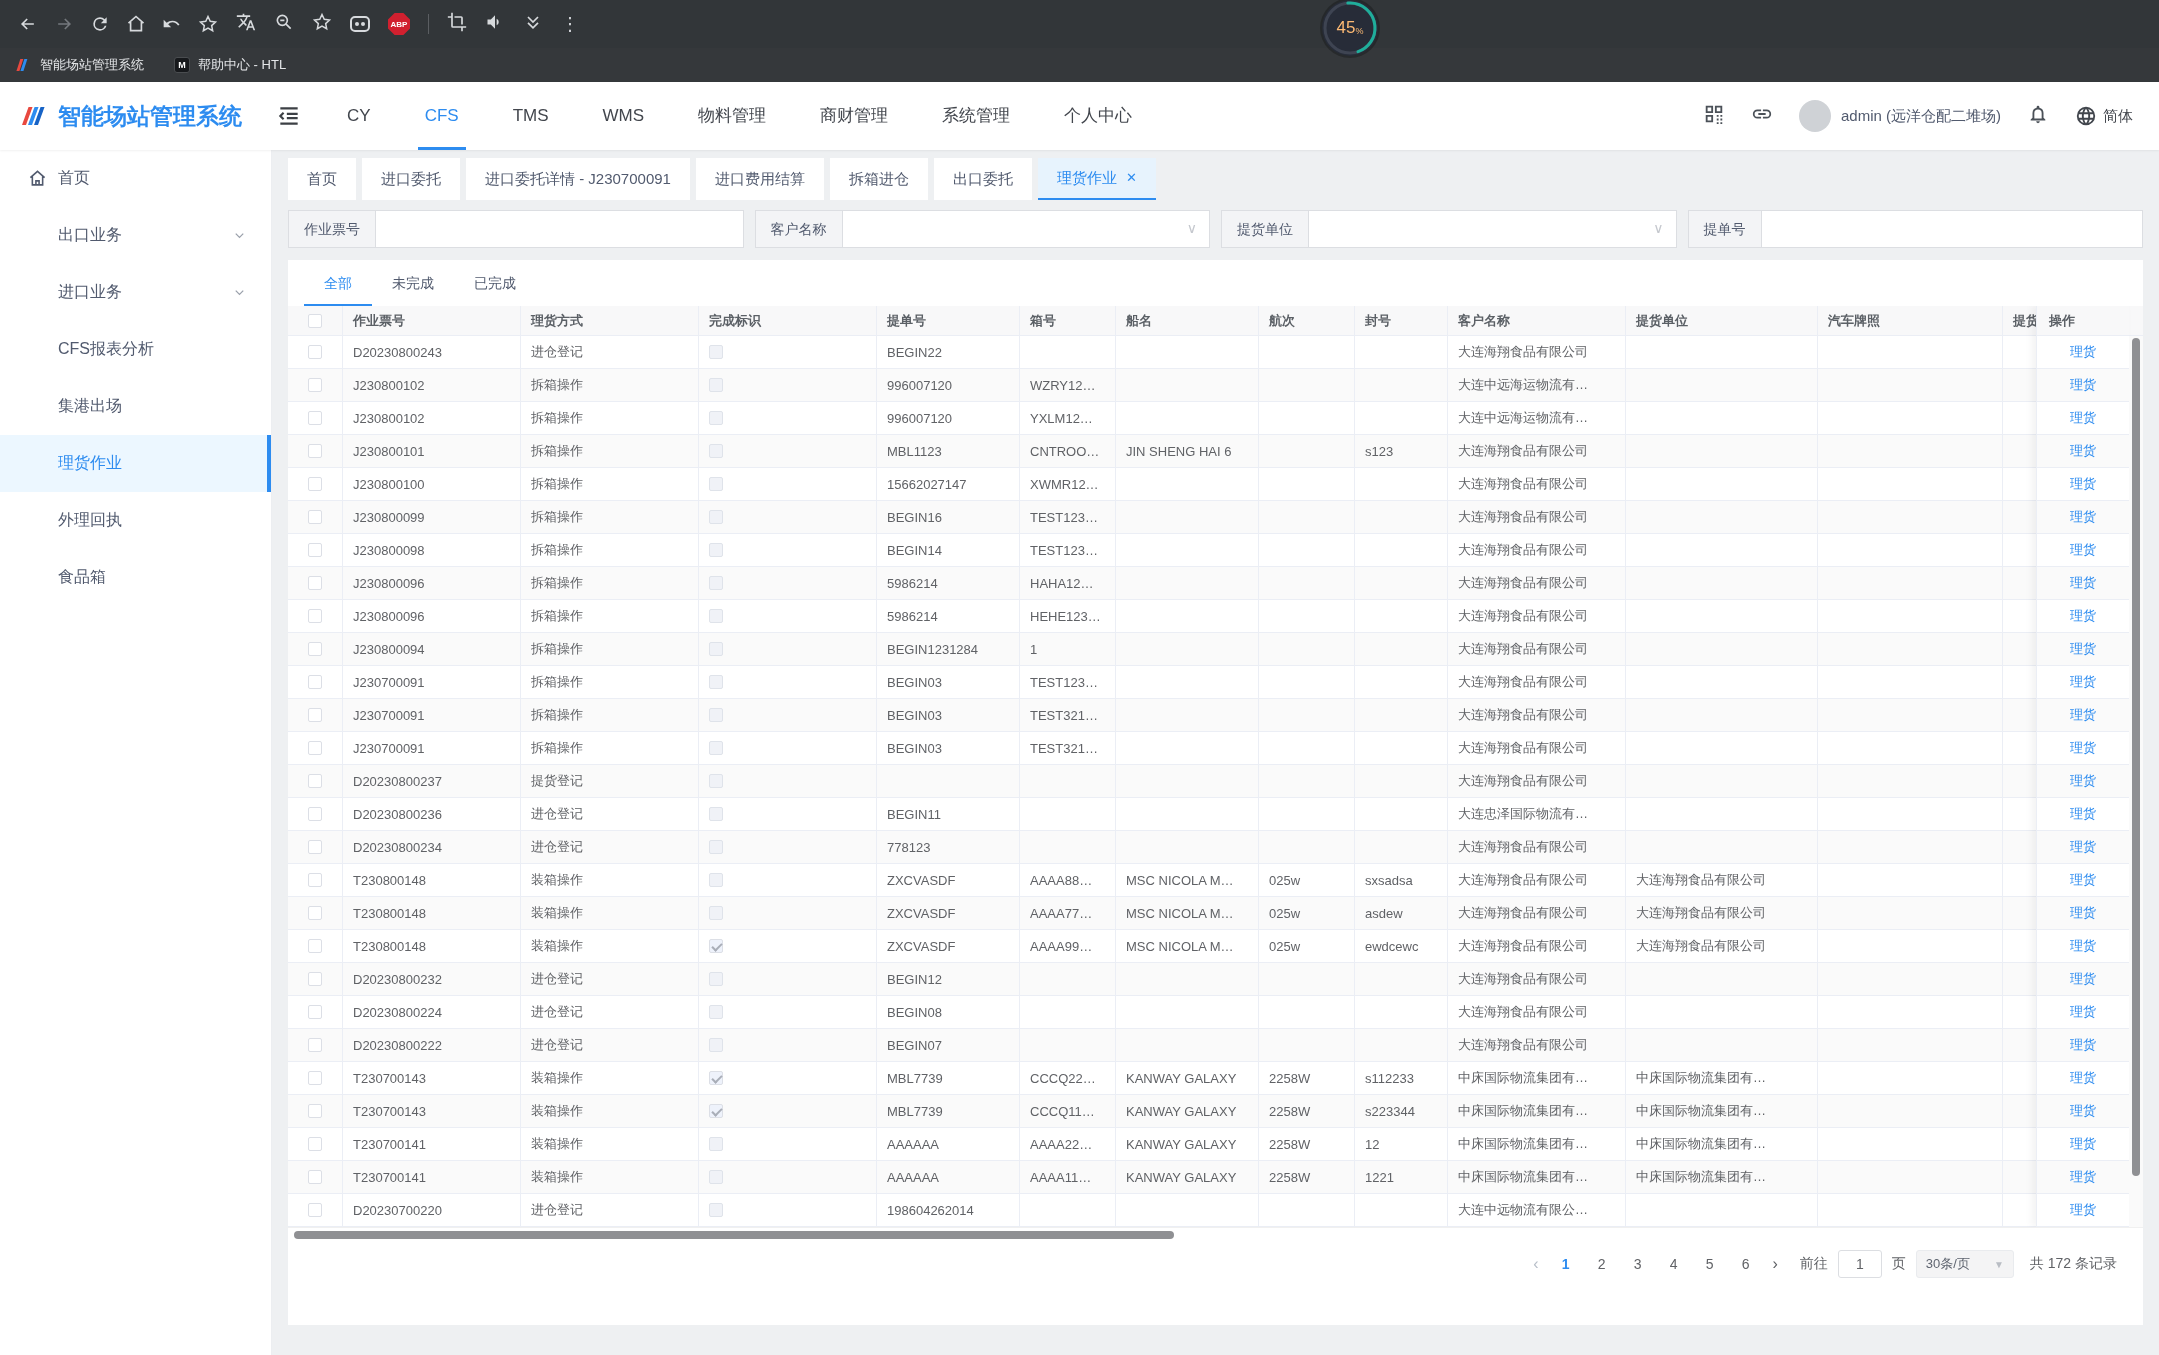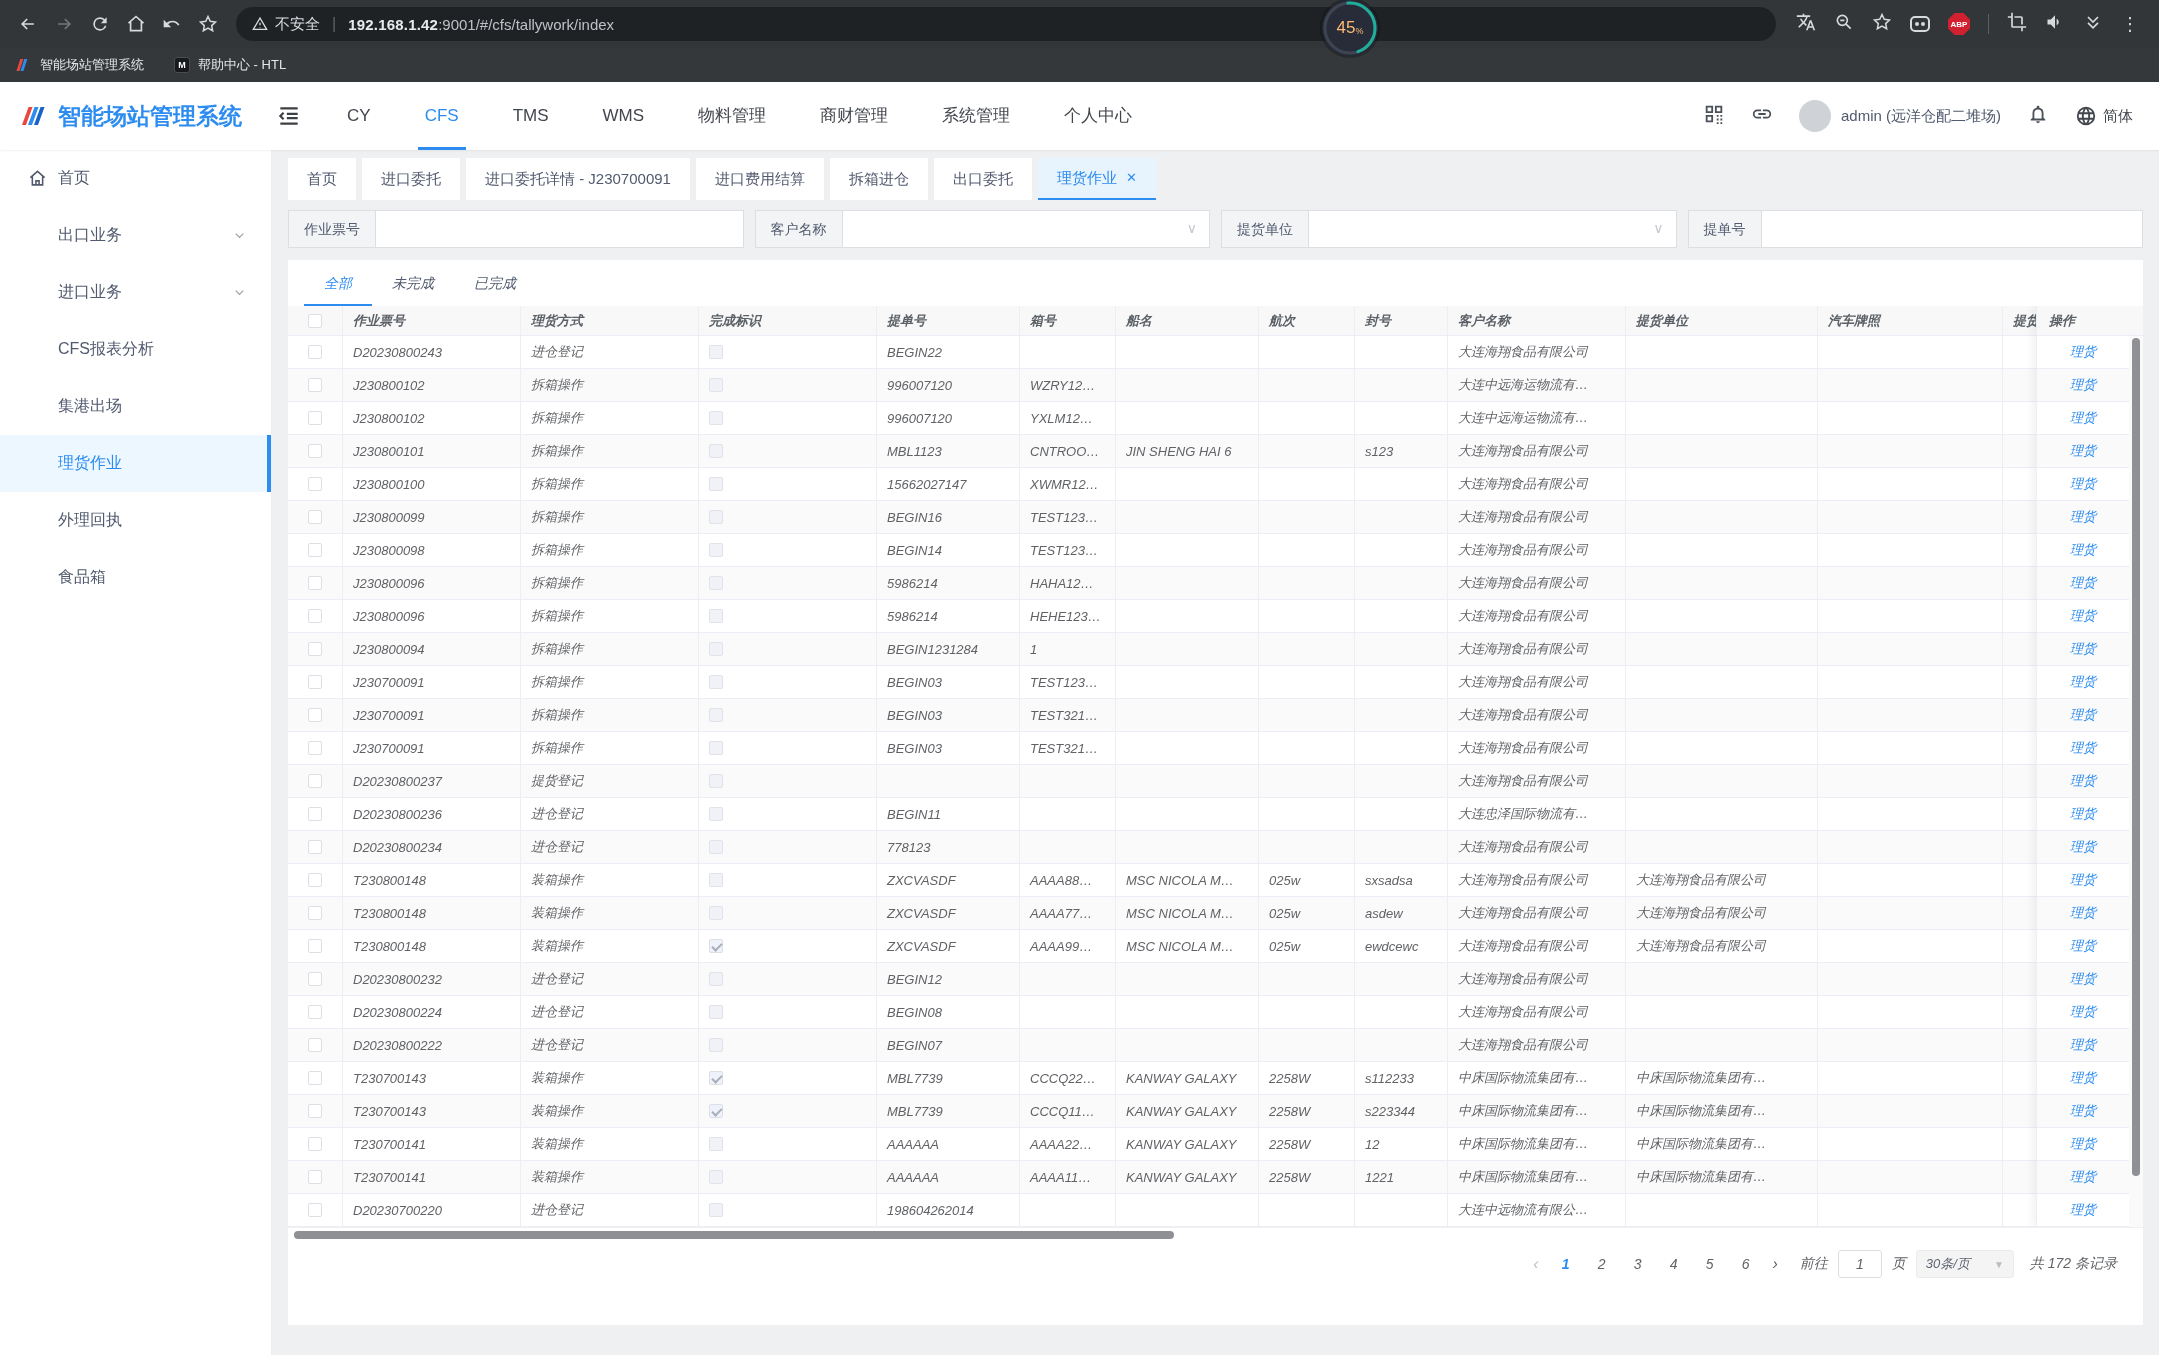--- a/index.html
+++ b/index.html
@@ -77,21 +77,21 @@
   .search-btn { display:inline-flex; align-items:center; gap:5px; background:#2d8cf0; color:#fff; font-size:13px; height:28px; padding:0 11px; border-radius:4px; cursor:default; }
   .search-btn svg { width:13px; height:13px; }
 
   .filter-row { margin-top:10px; display:flex; gap:11px; }
   .fgroup { flex:1; display:flex; height:38px; border:1px solid #dcdee2; background:#fff; }
   .flabel { background:#f3f4f6; border-right:1px solid #dcdee2; padding:0 15px; line-height:36px; font-size:14px; color:#515a6e; white-space:nowrap; }
   .finput { flex:1; position:relative; }
   .fselect .sel-caret { position:absolute; right:12px; top:9px; color:#c5c8ce; font-size:14px; }
 
   
-  .panel { margin:12px 0 30px; background:#fff; flex:1; display:flex; flex-direction:column; position:relative; min-height:0;font-style:italic; }
+  .panel { margin:12px 0 30px; background:#fff; flex:1; display:flex; flex-direction:column; position:relative; min-height:0; }
   .sub-tabs { height:46px; display:flex; align-items:center; padding-left:16px; flex-shrink:0; }
   .stab { padding:0 20px; height:46px; line-height:46px; font-size:14px; color:#515a6e; position:relative; cursor:default; }
   .stab.active { color:#2d8cf0; }
   .stab.active::after { content:""; position:absolute; left:0; right:0; bottom:0; height:2px; background:#2d8cf0; }
 
   .table-viewport { position:relative; height:921px; overflow:hidden; flex-shrink:0; }
   .table-inner { width:1915px; }
   .thead { display:flex; height:30px; background:#f8f8f9; align-items:stretch; font-size:13px; color:#5b6066; font-weight:700; border-bottom:1px solid #ebeef5; }
   .trow { display:flex; height:33px; background:#fff; border-bottom:1px solid #ebeef5; font-size:13px; color:#606266; }
   .trow.striped { background:#fafafa; }
@@ -156,32 +156,20 @@
         <svg viewBox="0 0 24 24" fill="currentColor">
           <path d="M12.5 8c-2.65 0-5.05 1-6.9 2.6L2 7v9h9l-3.62-3.62A8.1 8.1 0 0 1 12.5 10c2.9 0 5.4 1.55 6.7 3.9l1.8-1A10.05 10.05 0 0 0 12.5 8z"></path>
         </svg>
       </span>
     <span class="tb-icon">
         <svg viewBox="0 0 24 24" fill="none" stroke="currentColor" stroke-width="1.8">
           <path d="M12 3l2.7 5.8 6.3.8-4.6 4.3 1.2 6.2-5.6-3.1-5.6 3.1 1.2-6.2L3 9.6l6.3-.8z"></path>
         </svg>
       </span>
 
-    <div class="addr">
-      <span class="warn">
-        <svg viewBox="0 0 24 24" fill="none" stroke="currentColor" stroke-width="2">
-            <path d="M12 3L2 20h20L12 3z"></path>
-            <path d="M12 10v4M12 17v.5"></path>
-          </svg>
-        <span>不安全</span>
-      </span>
-      <span class="sep">|</span>
-      <span class="host">192.168.1.42</span>
-      <span class="rest">:9001/#/cfs/tallywork/index</span>
-    </div>
 
     <div class="tb-right">
       <span><svg viewBox="0 0 24 24" fill="currentColor">
             <path d="M12.87 15.07l-2.54-2.51.03-.03A17.52 17.52 0 0 0 14.07 6H17V4h-7V2H8v2H1v2h11.17C11.5 7.92 10.44 9.75 9 11.35 8.07 10.32 7.3 9.19 6.69 8h-2c.73 1.63 1.73 3.17 2.98 4.56l-5.09 5.02L4 19l5-5 3.11 3.11.76-2.04zM18.5 10h-2L12 22h2l1.12-3h4.75L21 22h2l-4.5-12zm-2.62 7l1.62-4.33L19.12 17h-3.24z"></path>
           </svg></span>
       <span><svg viewBox="0 0 24 24" fill="none" stroke="currentColor" stroke-width="2">
             <circle cx="10" cy="10" r="6"></circle>
             <path d="M14.5 14.5L20 20M7.5 10h5"></path>
           </svg></span>
       <span><svg viewBox="0 0 24 24" fill="none" stroke="currentColor" stroke-width="1.8">

